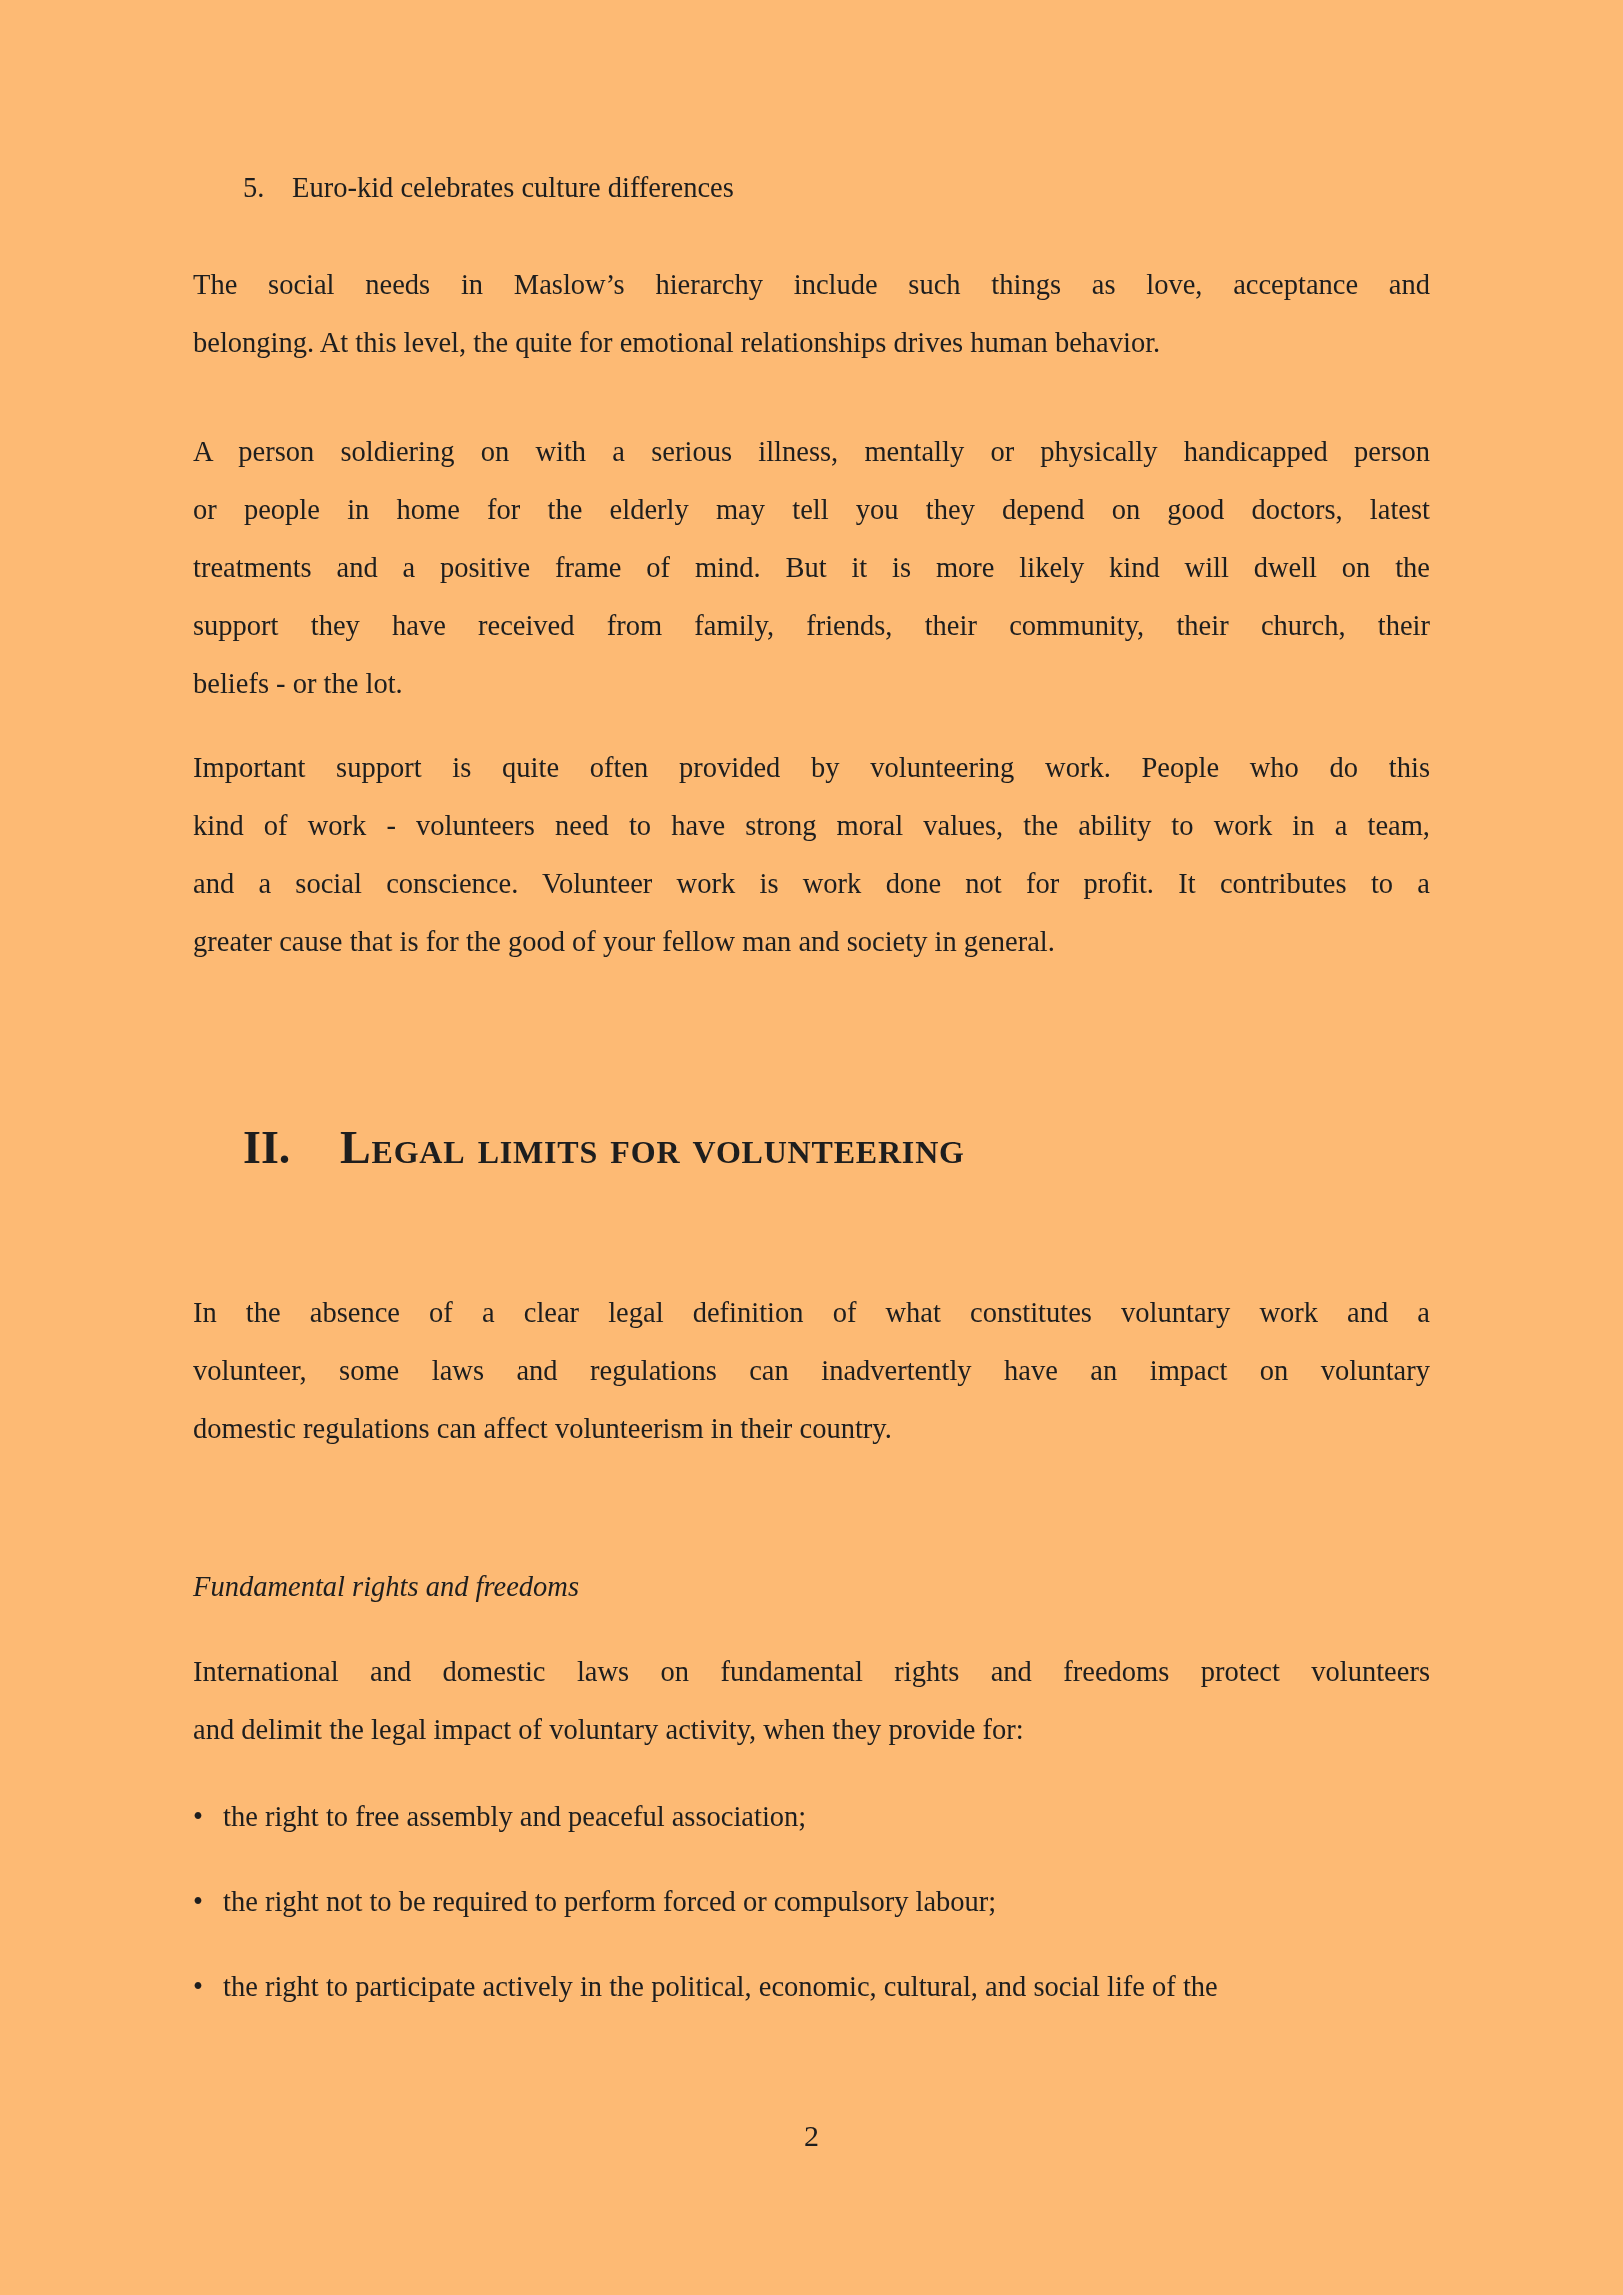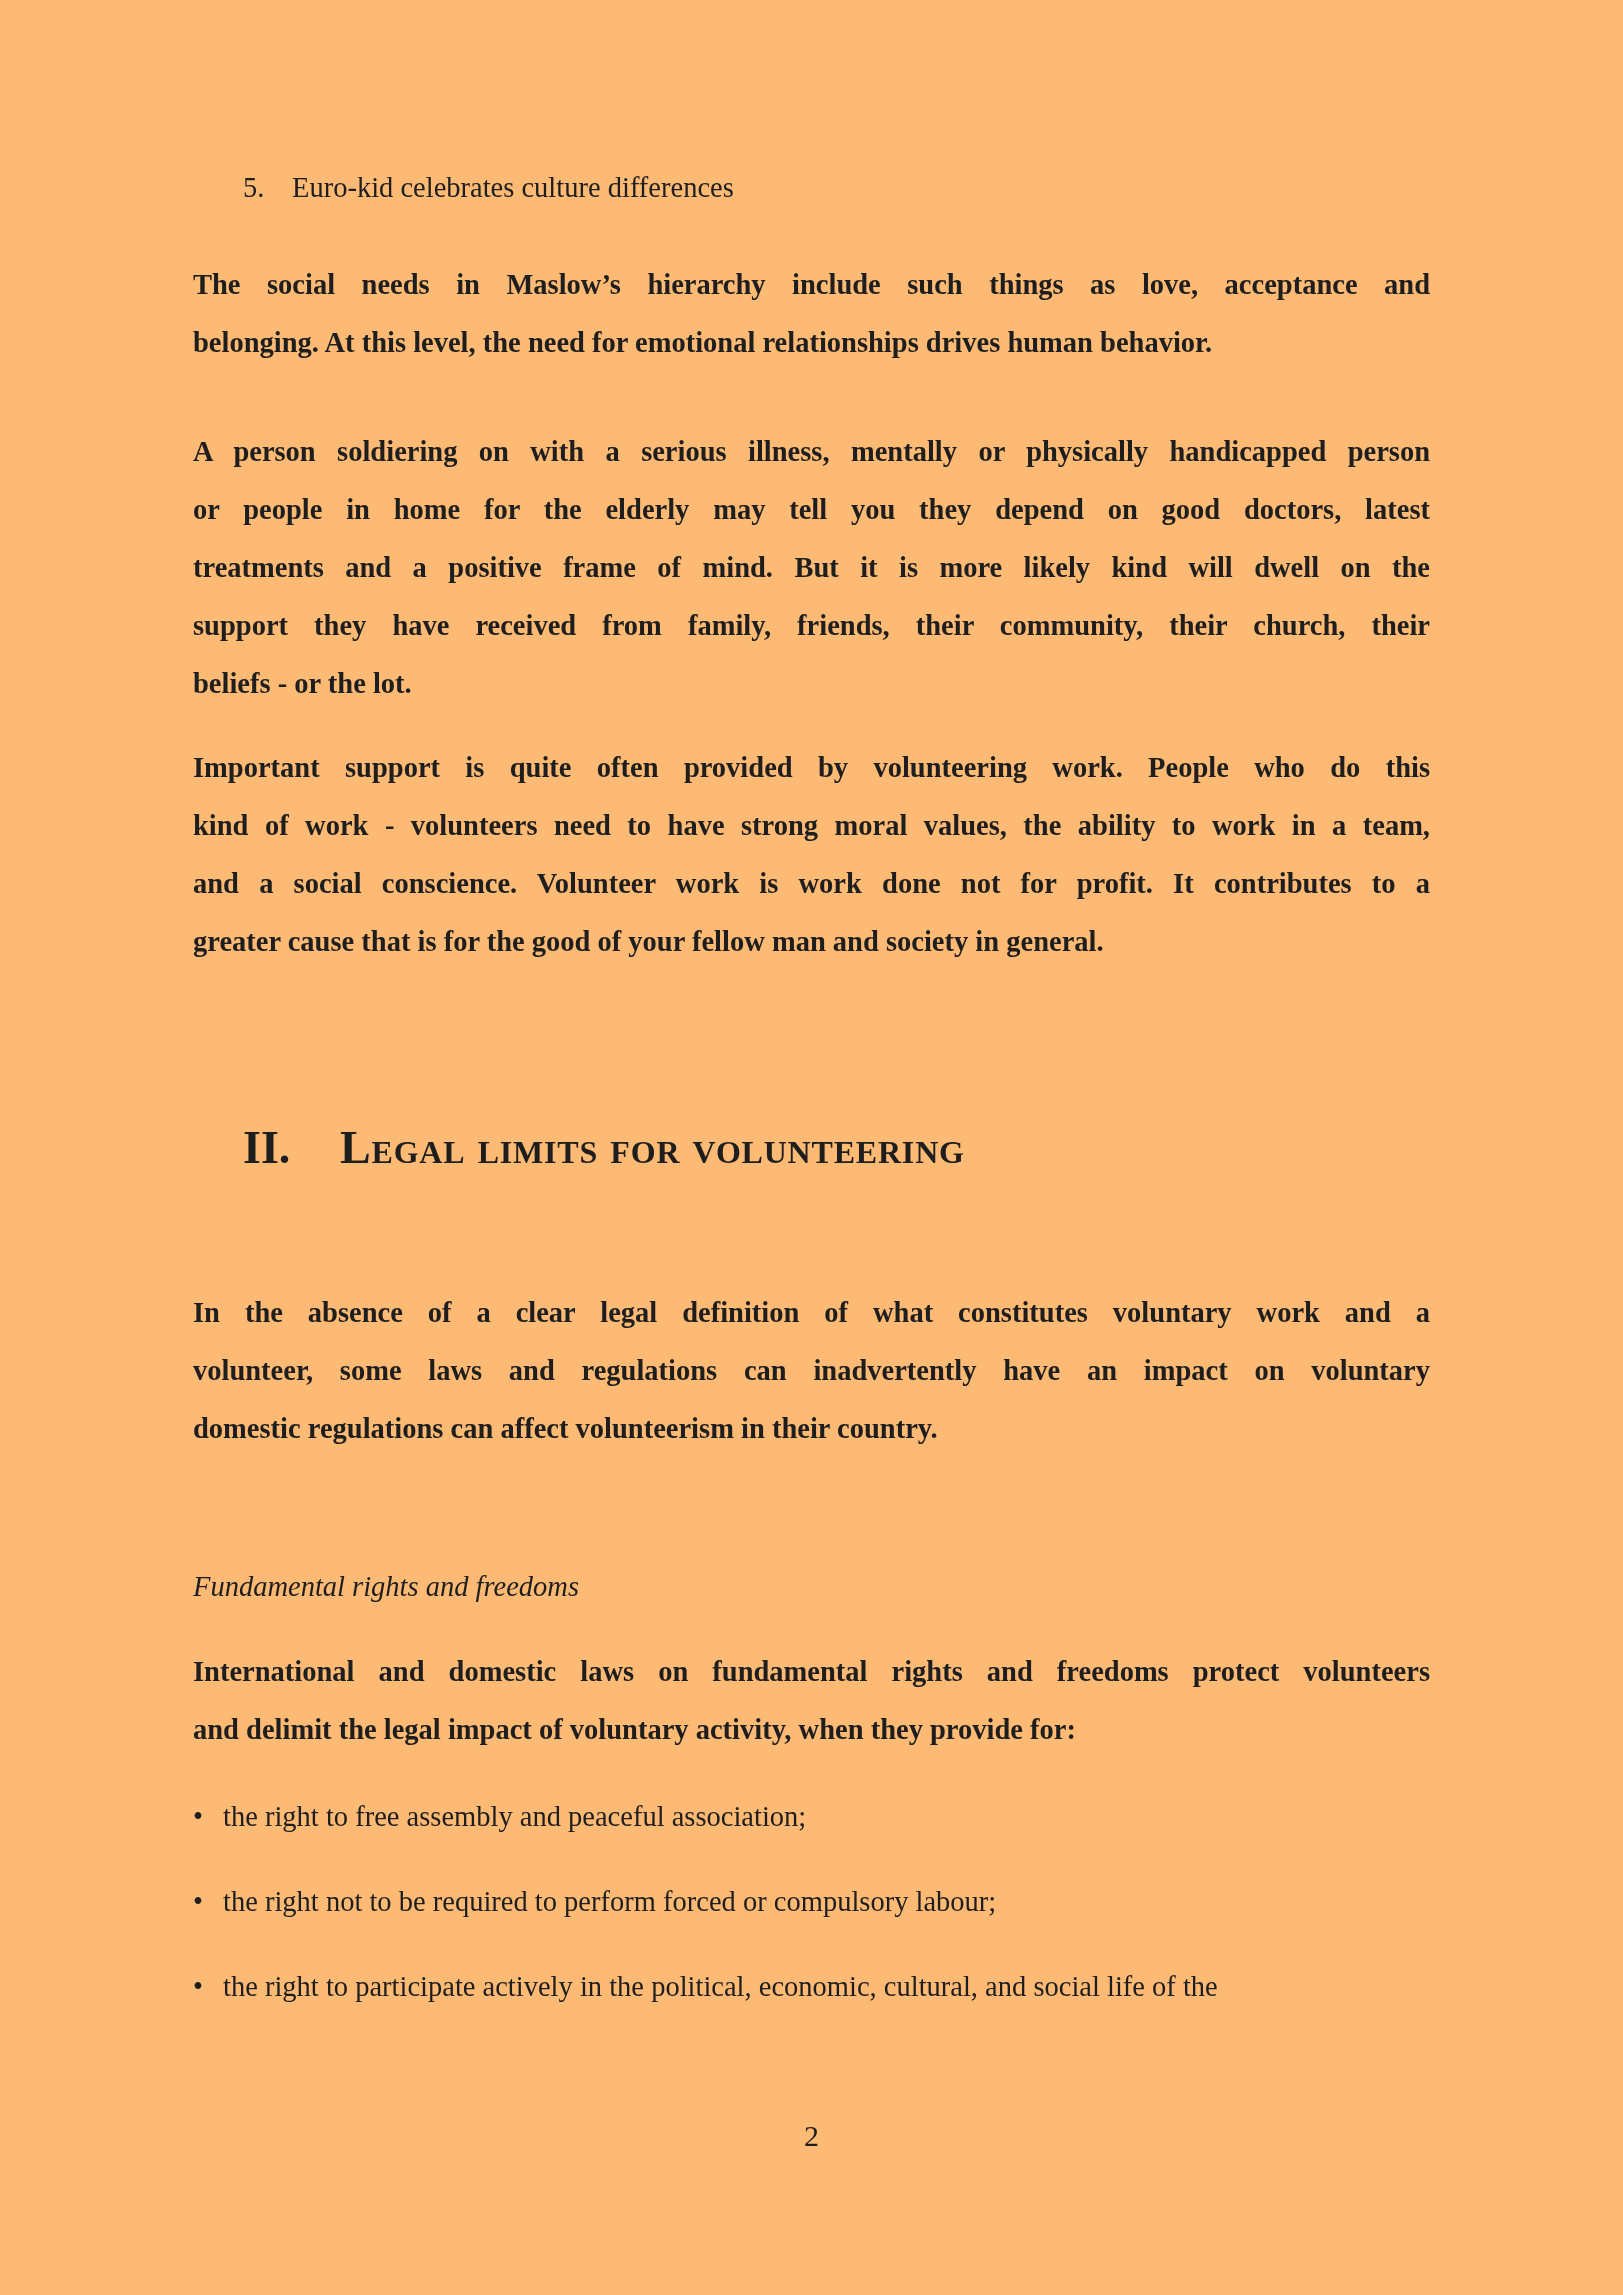--- a/index.html
+++ b/index.html
@@ -19,21 +19,20 @@
     overflow: hidden;
   }
   .body-text {
     font-size: 28.5px;
     line-height: 58px;
   }
   .line {
     text-align: justify;
     text-align-last: justify;
     white-space: normal;
-    font-weight: bold;
   }
   .line.last {
     text-align: left;
     text-align-last: left;
   }
   #item5 {
     margin-left: 50px;
     font-size: 28.5px;
     line-height: 58px;
   }
@@ -95,21 +94,21 @@
 <body>
 
 <div class="page">
 
   <div id="item5">
     <span class="num">5.</span><span>Euro-kid celebrates culture differences</span>
   </div>
 
   <div id="p1" class="body-text">
     <div class="line">The social needs in Maslow’s hierarchy include such things as love, acceptance and</div>
-    <div class="line last">belonging. At this level, the need for emotional relationships drives human behavior.</div>
+    <div class="line last">belonging. At this level, the quite for emotional relationships drives human behavior.</div>
   </div>
 
   <div id="p2" class="body-text">
     <div class="line">A person soldiering on with a serious illness, mentally or physically handicapped person</div>
     <div class="line">or people in home for the elderly may tell you they depend on good doctors, latest</div>
     <div class="line">treatments and a positive frame of mind. But it is more likely kind will dwell on the</div>
     <div class="line">support they have received from family, friends, their community, their church, their</div>
     <div class="line last">beliefs - or the lot.</div>
   </div>
 

